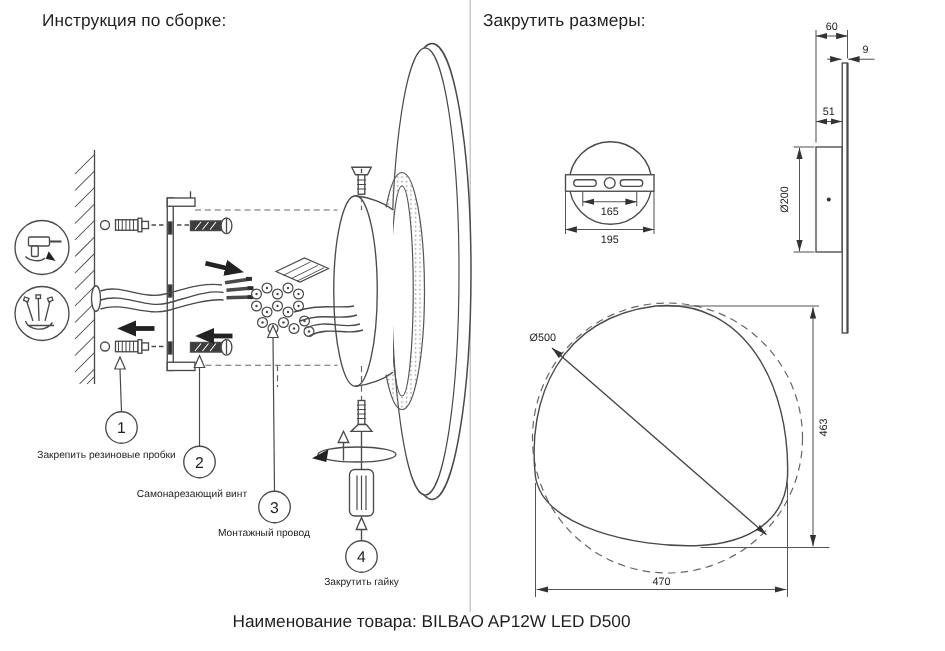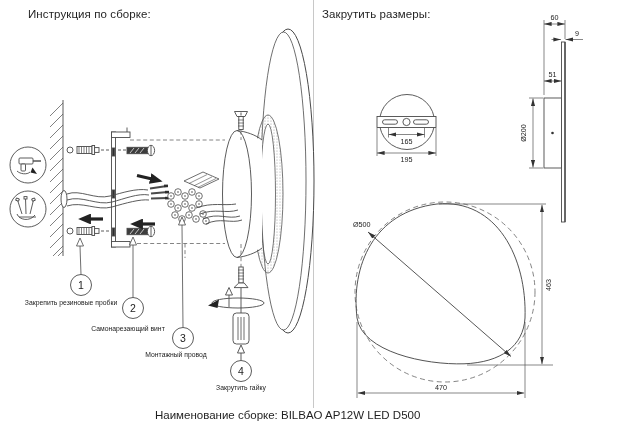--- a/index.html
+++ b/index.html
@@ -305,14 +305,14 @@
       <line x1="227" y1="204.8" x2="227" y2="364.2" marker-start="url(#dimA)" marker-end="url(#dimA)"></line>
       <text class="dim" transform="translate(236 285) rotate(-90)" text-anchor="middle" stroke="none">463</text>
 
       <line x1="42" y1="322" x2="42" y2="398"></line>
       <line x1="210" y1="322" x2="210" y2="398"></line>
       <line x1="42.8" y1="393" x2="209.2" y2="393" marker-start="url(#dimA)" marker-end="url(#dimA)"></line>
       <text class="dim" x="126" y="390" text-anchor="middle" stroke="none">470</text>
     </g>
   </svg>
 
-  <div id="footer-name">Наименование сборке: BILBAO AP12W LED D500</div>
+  <div id="footer-name">Наименование товара: BILBAO AP12W LED D500</div>
 </div>
 
 </body></html>

